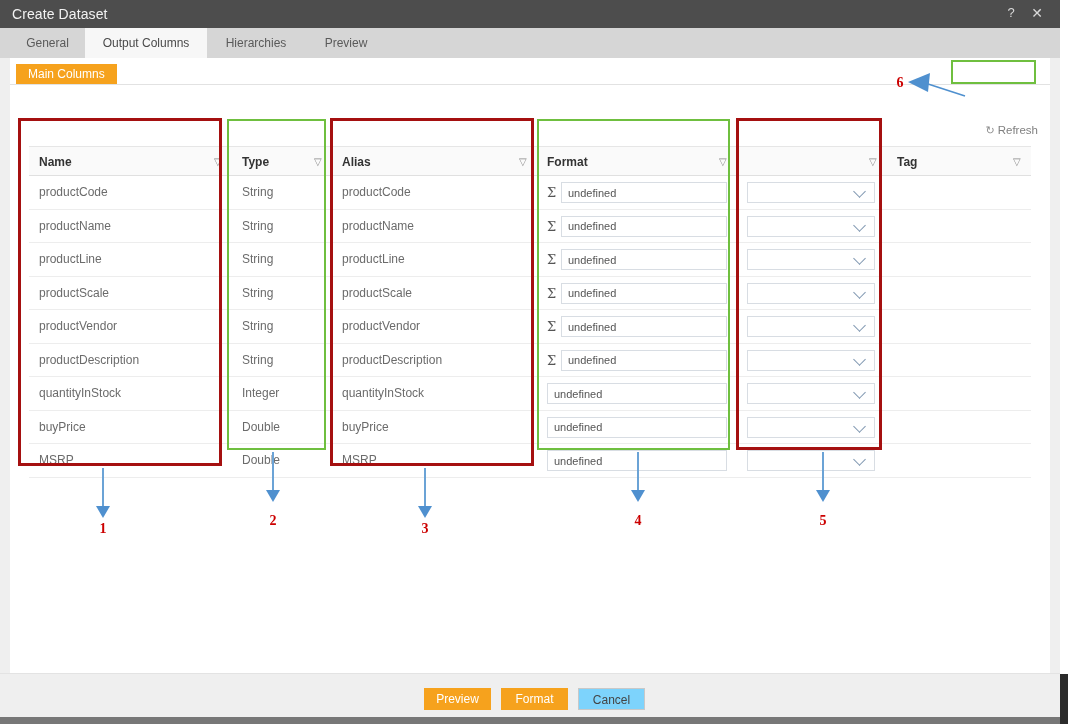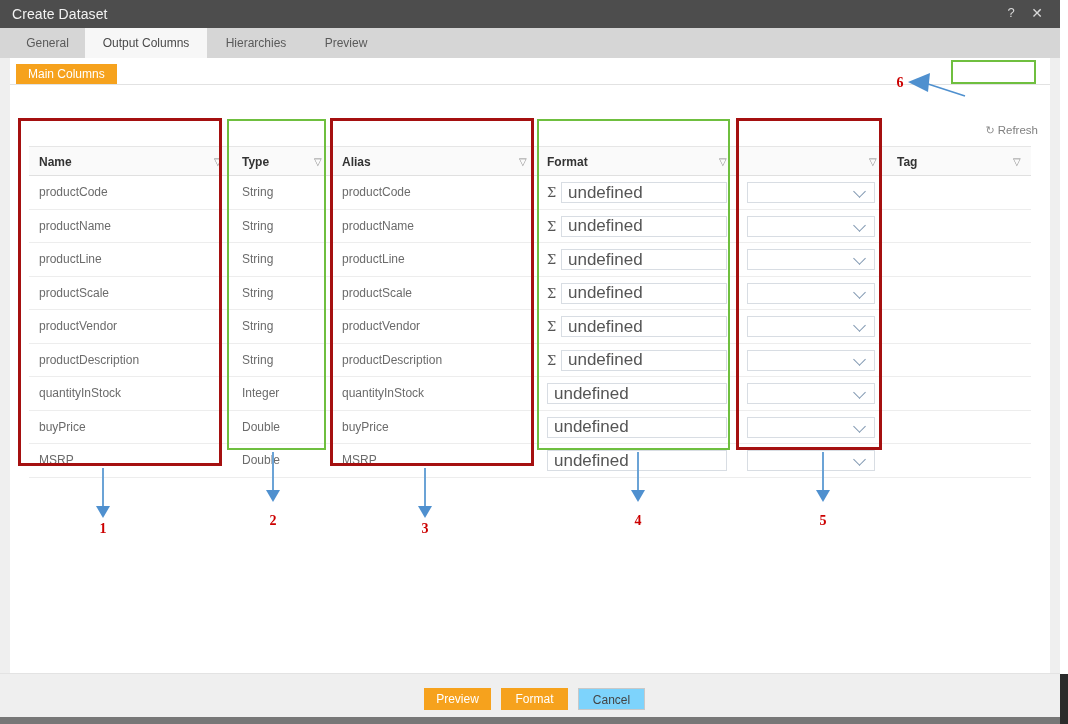--- a/index.html
+++ b/index.html
@@ -132,21 +132,21 @@
   }
   .sigma {
     position: absolute; left: 10px; top: 9px;
     font-size: 13px; color: #555555;
     font-family: "DejaVu Serif", serif;
     line-height: 16px;
   }
   .txt-input {
     position: absolute; top: 6px; height: 21px;
     border: 1px solid #d8dde3; background: #ffffff;
-    font-size: 17px; color: #555555;
+    font-size: 11px; color: #555555;
     padding-left: 6px; line-height: 19px;
     outline: none;
     font-family: "Liberation Sans", sans-serif;
   }
   .sel-input {
     position: absolute; top: 6px; height: 21px;
     border: 1px solid #d8dde3; background: #ffffff;
     cursor: pointer;
   }
   .sel-chevron {

